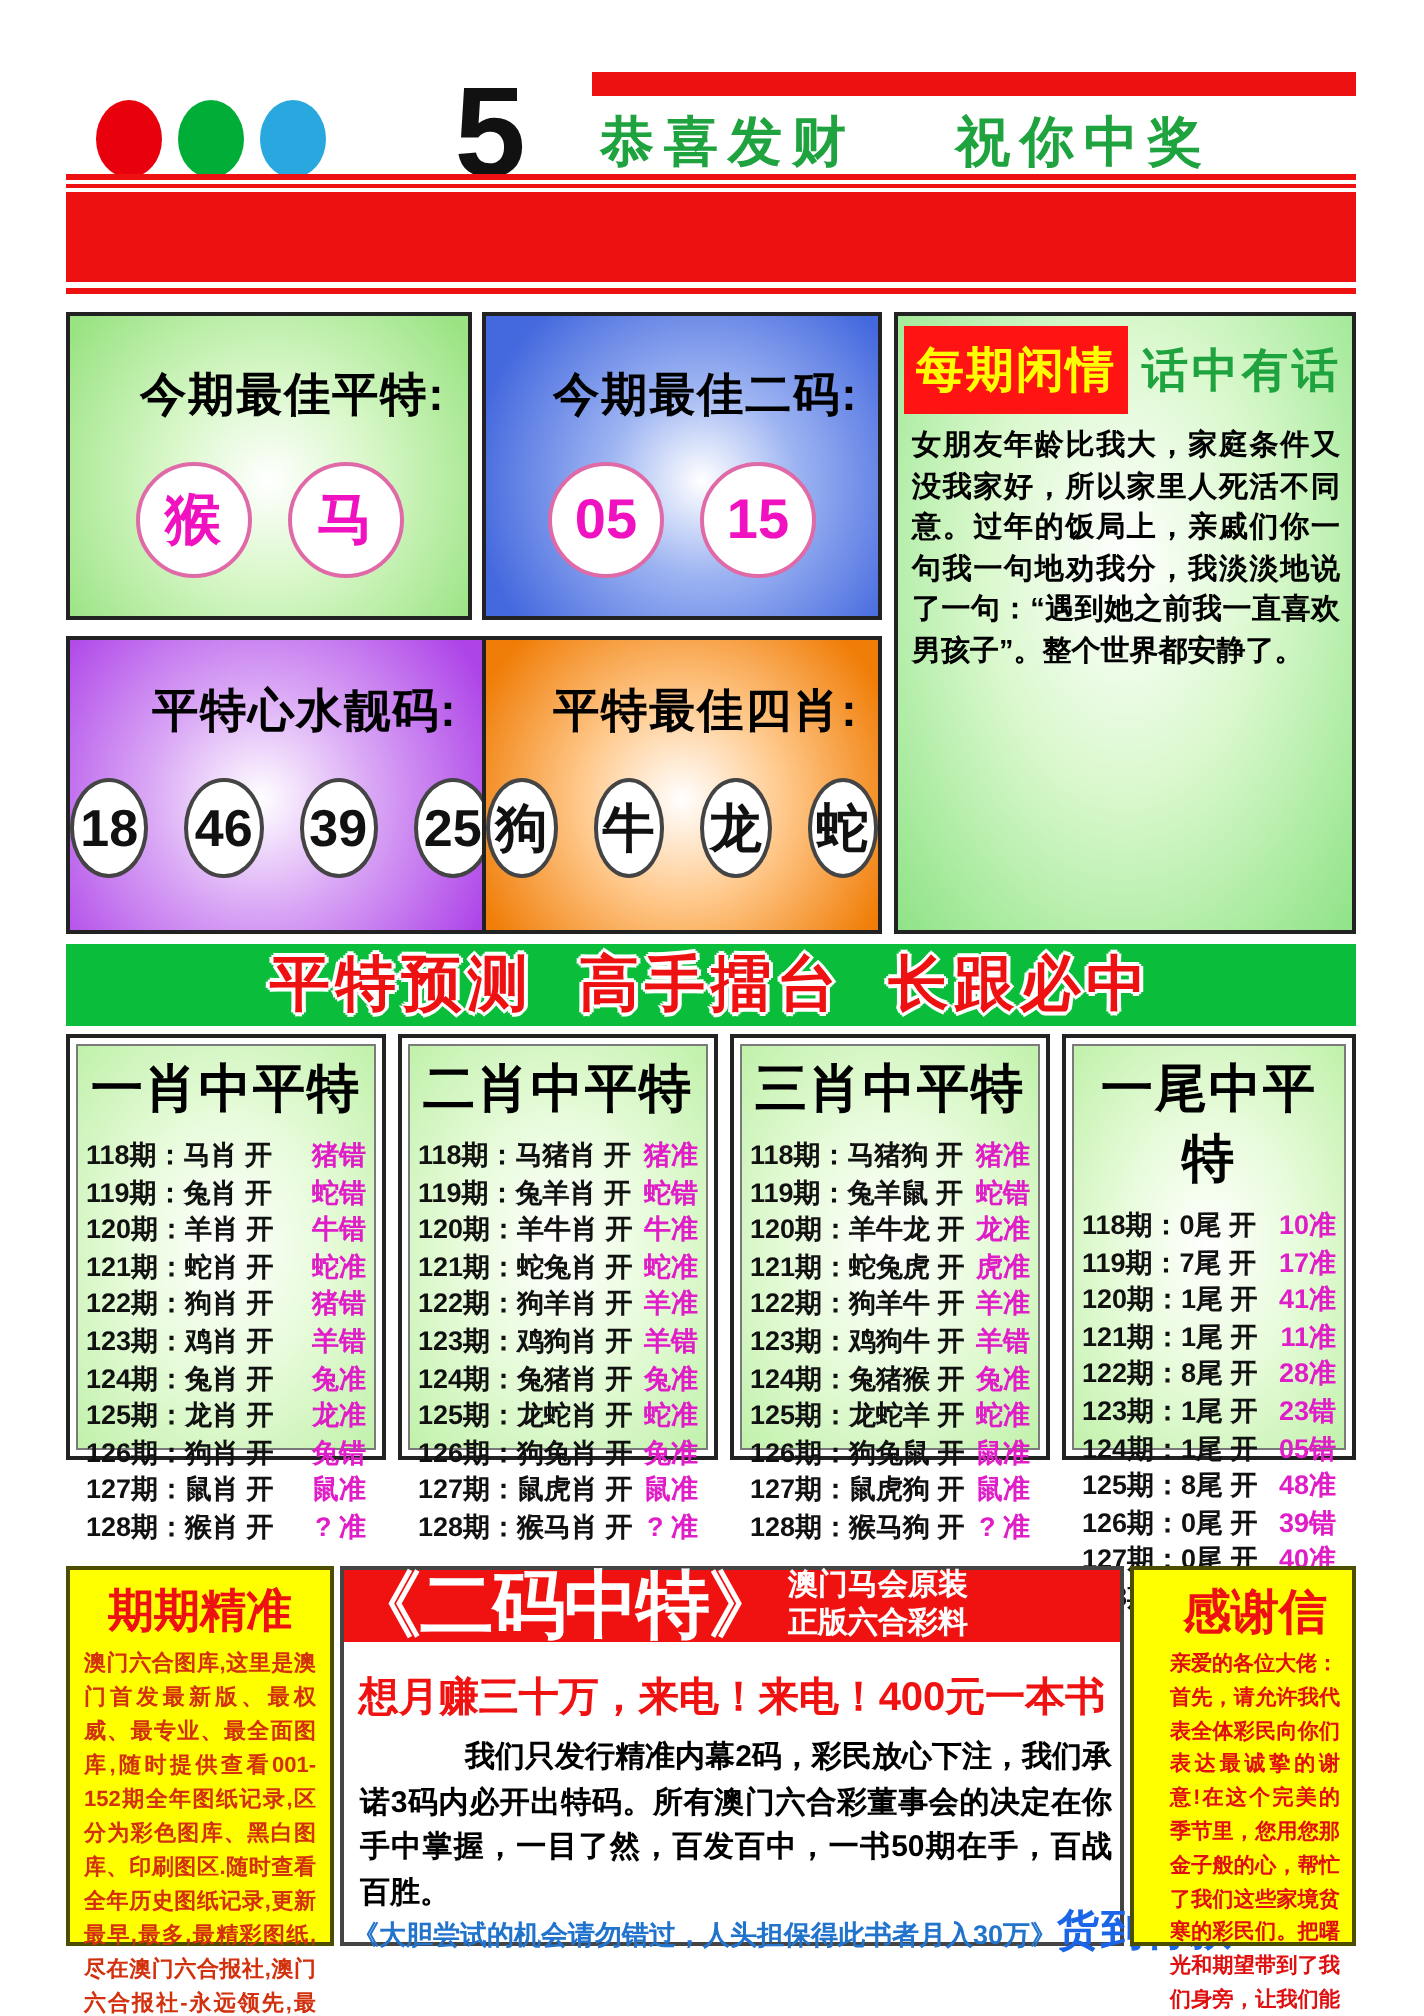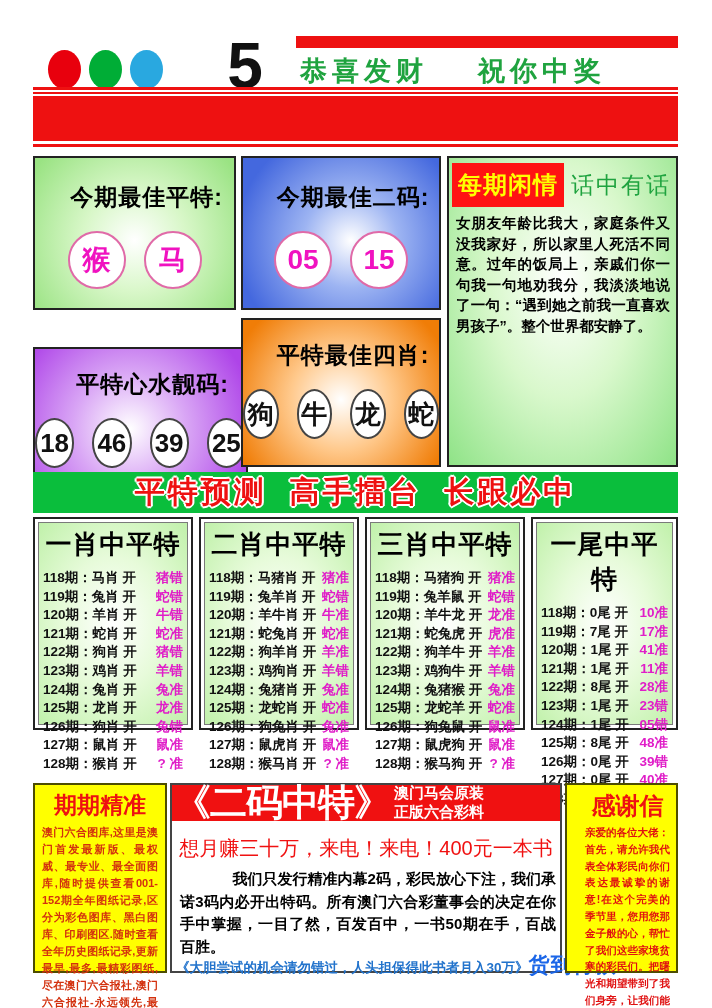--- a/index.html
+++ b/index.html
@@ -29,21 +29,21 @@
   .bg-blue{background:radial-gradient(circle at 55% 55%, #ffffff 0%, #9db4f2 35%, #4468de 85%);}
   .bg-purple{background:radial-gradient(circle at 45% 55%, #ffffff 0%, #d9a6f5 40%, #ae44e8 90%);}
   .bg-orange{background:radial-gradient(circle at 50% 55%, #ffffff 0%, #ffc98c 40%, #f07d07 90%);}
   
   .gossip{position:absolute;left:447px;top:156px;width:231px;height:311px;border:2px solid #222;
     box-sizing:border-box;background:radial-gradient(ellipse at 50% 40%, #ffffff 0%, #d9f8cc 45%, #8fe387 100%);}
   .gossip-head{position:absolute;left:3px;top:5px;width:112px;height:44px;background:#ff1313;
     display:flex;align-items:center;justify-content:center;}
   .gossip-head span{color:#ffff00;font-size:24px;font-weight:900;letter-spacing:1px;}
   .gossip-sub{position:absolute;left:118px;top:12px;width:108px;text-align:center;
-    color:#1fa33f;font-size:23px;font-weight:normal;letter-spacing:2px;}
+    color:#1fa33f;font-size:23px;font-weight:bold;letter-spacing:2px;}
   .gossip-body{position:absolute;left:7px;top:55px;width:214px;color:#000;
     font-size:14.5px;font-weight:bold;line-height:1.42;text-align:justify;}
   
   .banner{position:absolute;left:33px;top:472px;width:645px;height:41px;background:#0abe3c;
     display:flex;align-items:center;justify-content:center;}
   .banner span{color:#ee1111;font-size:30px;font-weight:900;white-space:pre;letter-spacing:3px;
     text-shadow:-2px 0 #fff,2px 0 #fff,0 -2px #fff,0 2px #fff,-1px -1px #fff,1px 1px #fff,-1px 1px #fff,1px -1px #fff;}
   
   .pcol{position:absolute;top:517px;height:213px;border:2px solid #222;box-sizing:border-box;
     background:radial-gradient(ellipse at 50% 50%, #ffffff 0%, #e7fbda 45%, #bdf0a6 100%);
@@ -59,21 +59,21 @@
     box-sizing:border-box;}
   .ybox .ytitle{text-align:center;color:#ee1111;font-weight:900;margin-top:5px;}
   .ybox .ybody{color:#d3310e;font-weight:bold;text-align:justify;}
   .mbox{position:absolute;left:170px;top:783px;width:392px;height:190px;background:#ffffff;
     border:2px solid #444;box-sizing:border-box;}
   .mband{position:absolute;left:0;top:0;width:100%;height:36px;background:#f01111;display:flex;align-items:center;}
   .mband .big{color:#fff;font-size:37px;font-weight:900;line-height:44px;letter-spacing:-1px;
     white-space:nowrap;margin-left:2px;}
   .mband .badge{margin-left:4px;color:#fff;font-size:15px;font-weight:bold;line-height:1.25;white-space:nowrap;}
   .mred{position:absolute;left:0;top:50px;width:100%;text-align:center;color:#f01111;
-    font-size:20px;font-weight:400;white-space:nowrap;}
+    font-size:20px;font-weight:700;white-space:nowrap;}
   .mbody{position:absolute;left:8px;top:83px;width:376px;color:#000;font-size:15px;font-weight:900;
     line-height:1.5;text-align:justify;text-indent:3.5em;}
   .mblue{position:absolute;left:4px;top:166px;width:384px;display:flex;align-items:baseline;justify-content:space-between;}
   .mblue .bl{color:#2273cc;font-size:13.5px;font-weight:bold;white-space:nowrap;}
   .mblue .pay{color:#1b66e8;font-size:21px;font-weight:900;white-space:nowrap;letter-spacing:1px;}
 </style>
 </head>
 <body>
 
 <div>
@@ -98,21 +98,21 @@
 </div>
 
 <div class="cbox bg-blue" style="left:241px;top:156px;width:200px;height:154px;">
   <div class="title">今期最佳二码:</div>
   <div class="balls">
       <span class="ball magenta">05</span>
       <span class="ball magenta">15</span>
     </div>
 </div>
 
-<div class="cbox bg-purple" style="left:33px;top:318px;width:215px;height:149px;margin-top:29px;">
+<div class="cbox bg-purple" style="left:33px;top:318px;width:215px;height:149px;">
   <div class="title" style="margin-top:20px;">平特心水靓码:</div>
   <div class="balls four">
       <span class="ball dark">18</span>
       <span class="ball dark">46</span>
       <span class="ball dark">39</span>
       <span class="ball dark">25</span>
     </div>
 </div>
 
 <div class="cbox bg-orange" style="left:241px;top:318px;width:200px;height:149px;">

